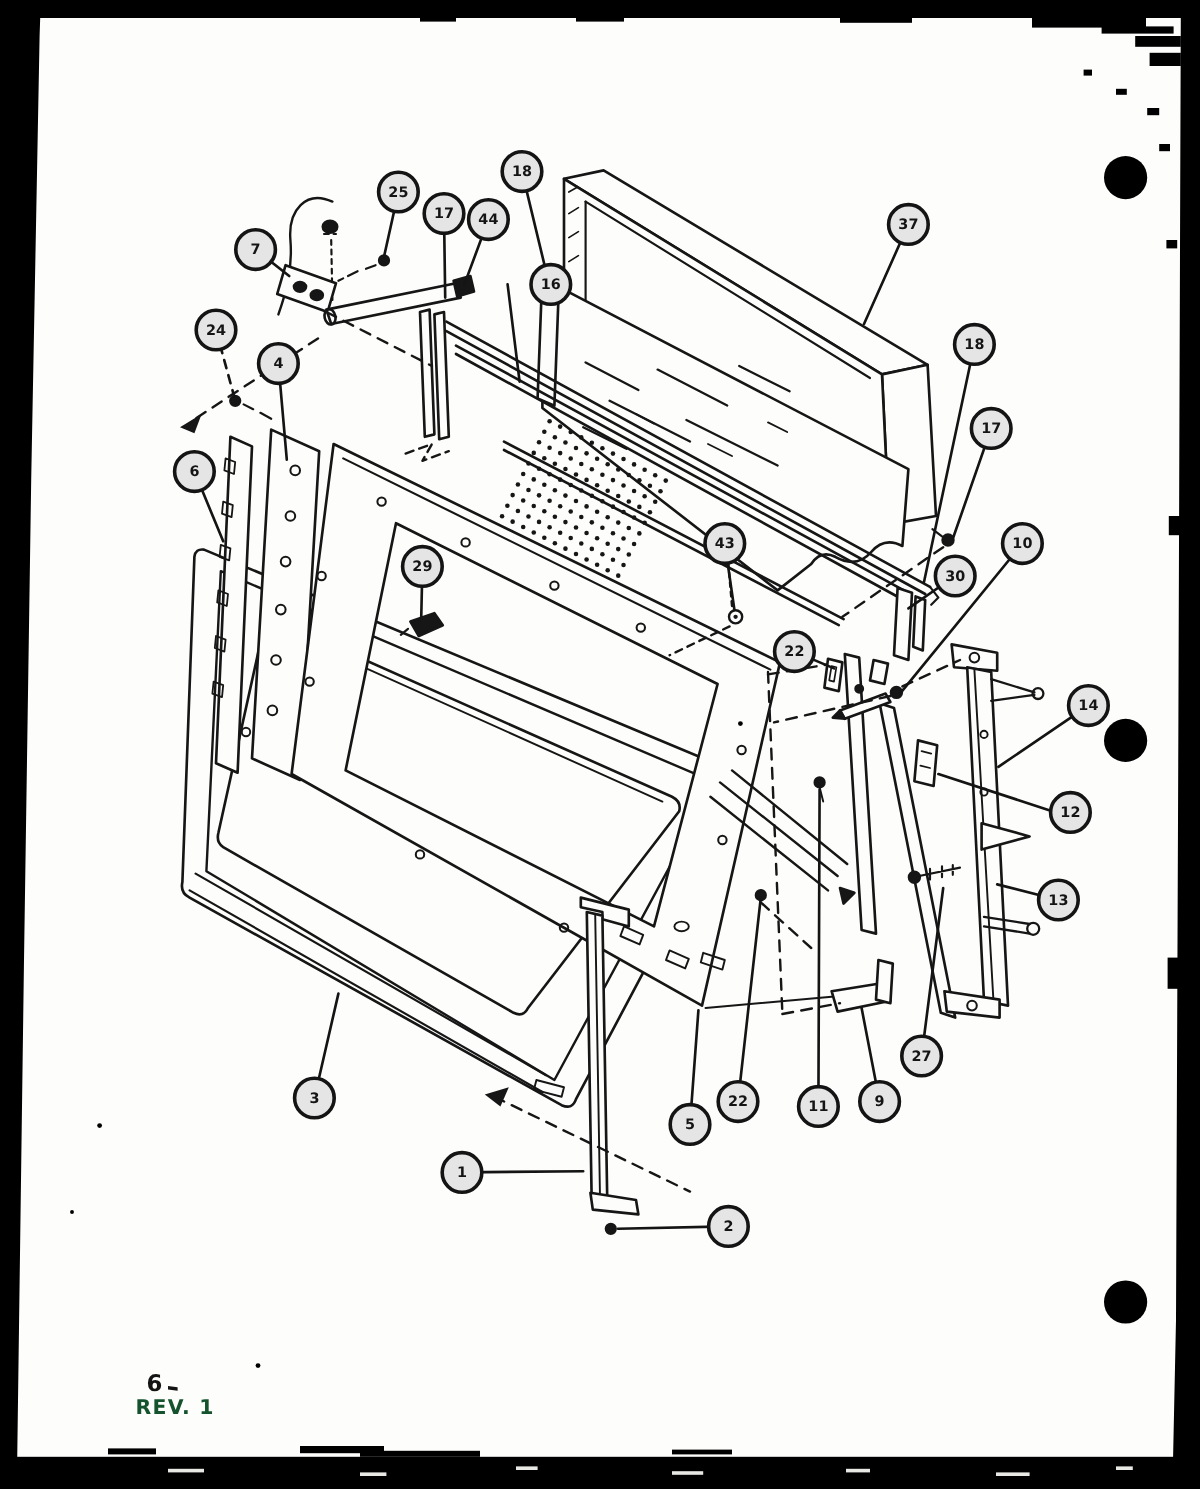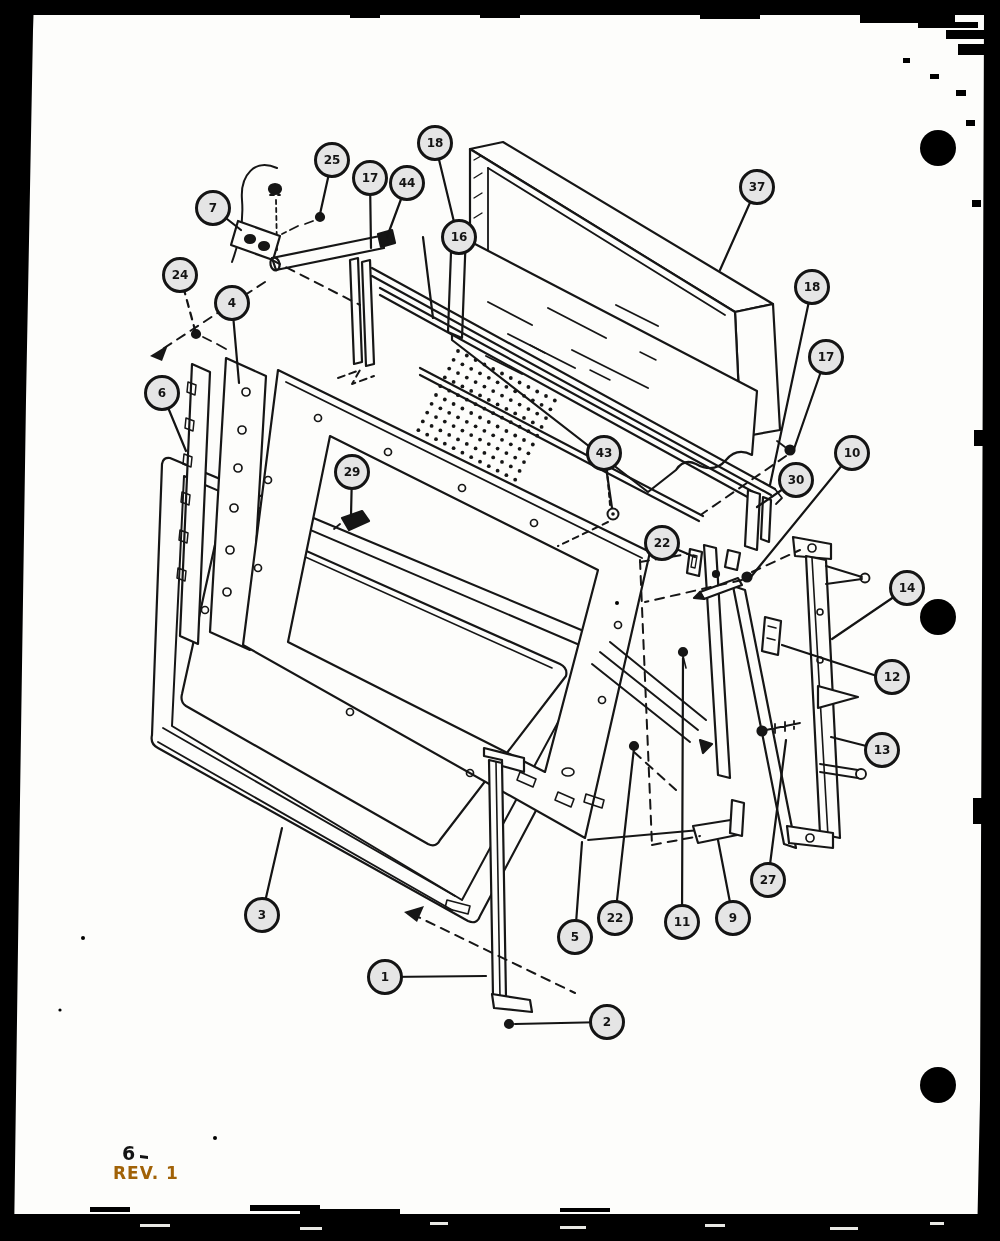--- a/index.html
+++ b/index.html
@@ -5,21 +5,21 @@
   html,body{margin:0;padding:0;background:#000;}
   #page{position:relative;width:1000px;height:1241px;background:#fdfdfb;overflow:hidden;
         font-family:"DejaVu Sans", sans-serif;}
   svg{position:absolute;left:0;top:0;}
   .balloon{position:absolute;width:30px;height:30px;border:3px solid #141414;border-radius:50%;
            background:#e5e5e5;display:flex;align-items:center;justify-content:center;
            transform:translate(-50%,-50%);font-weight:bold;font-size:12px;color:#141414;
            font-family:"DejaVu Sans", sans-serif;z-index:30;}
   #page-number{position:absolute;left:122px;top:1142px;font-size:19px;font-weight:bold;color:#141414;z-index:25;}
   #revision-label{position:absolute;left:113px;top:1163px;font-size:17px;font-weight:bold;
-                  letter-spacing:1px;color:#a16207;z-index:25;}
+                  letter-spacing:1px;color:#14532d;z-index:25;}
 </style>
 </head>
 <body>
 
 <div id="page">
 
 <svg id="art" width="1000" height="1241" viewBox="0 0 1000 1241" fill="none" stroke="#161616" stroke-width="2.2" stroke-linecap="round" stroke-linejoin="round">
 
   <g>
     <path fill="#fdfdfb" d="M470,149 L503,142 L773,304 L735,312 Z"></path>

